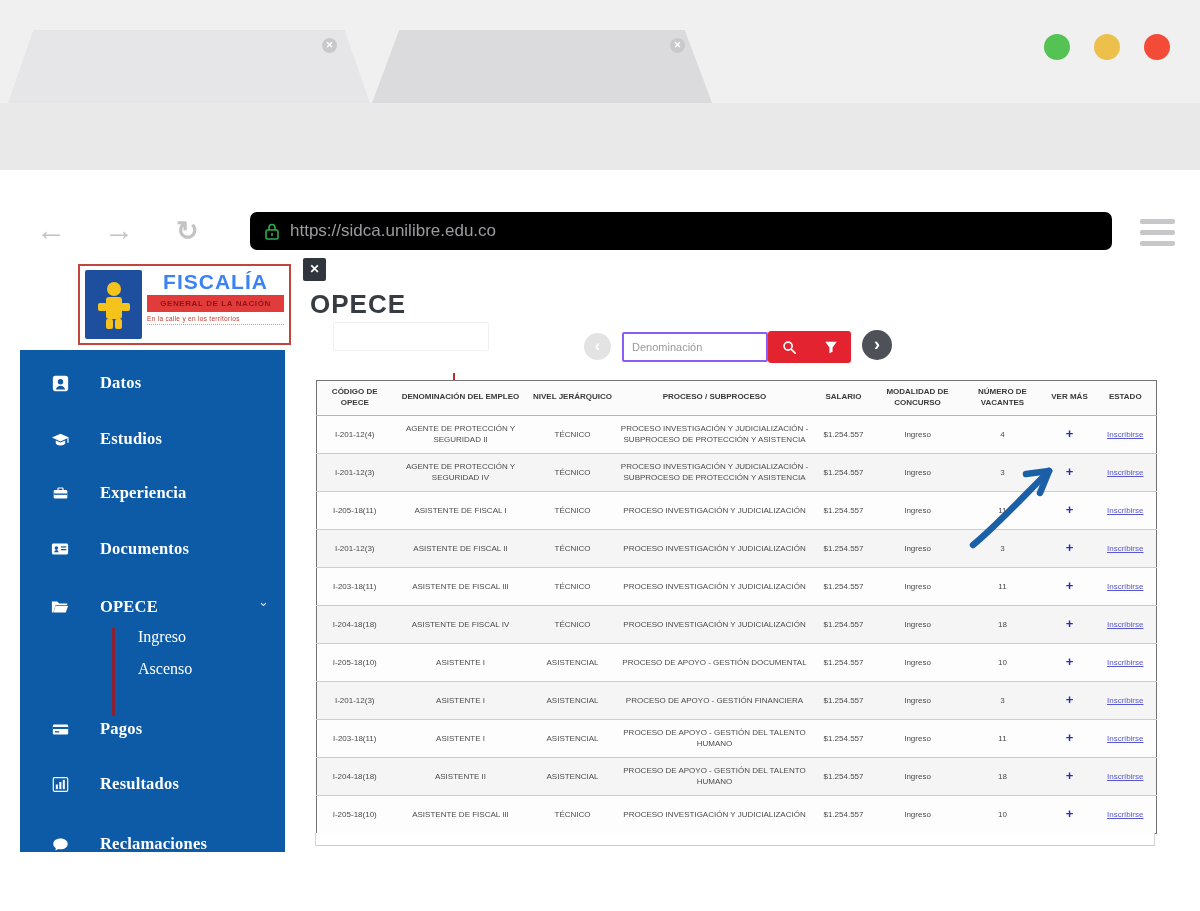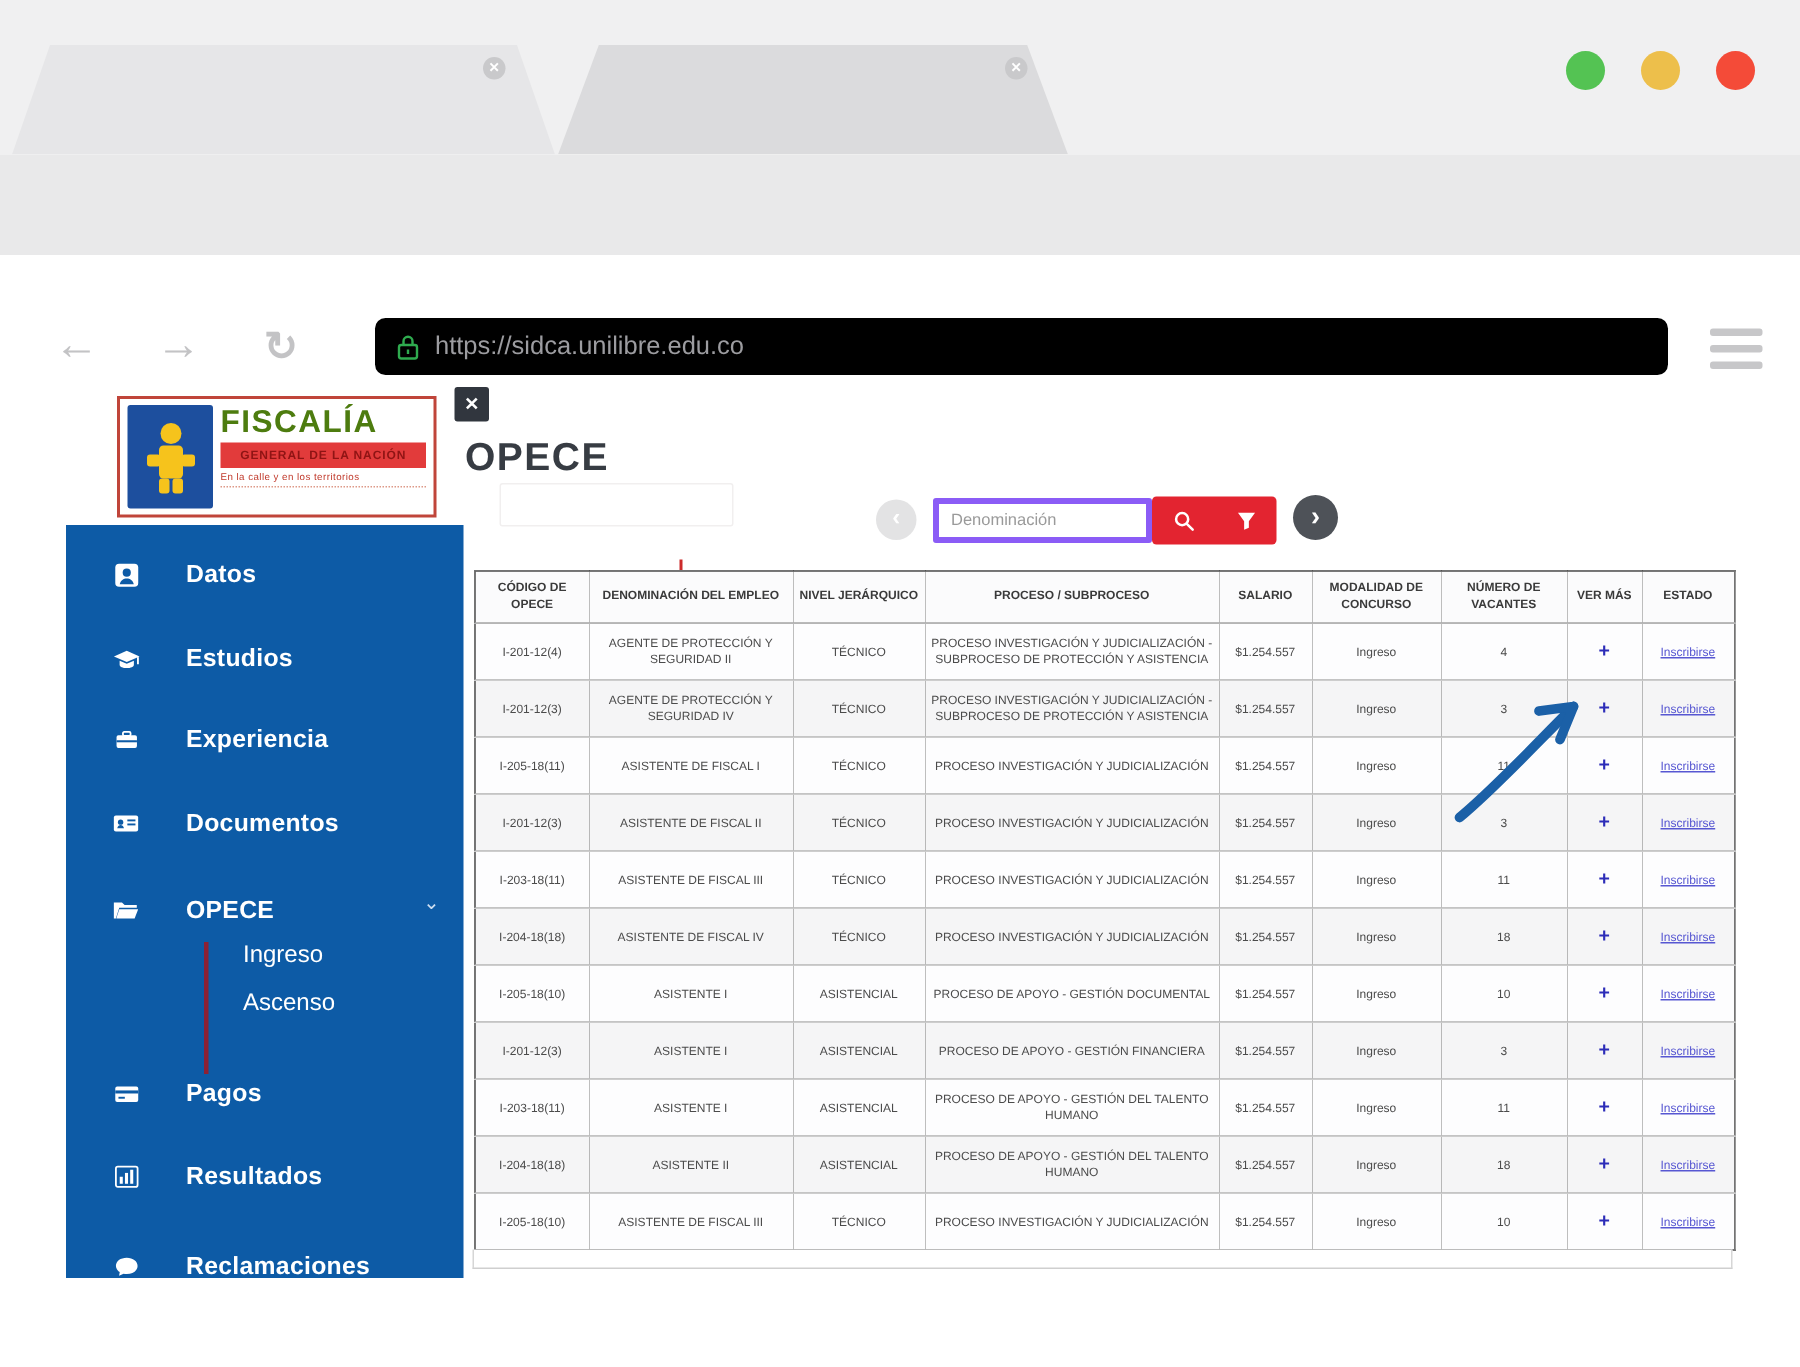--- a/index.html
+++ b/index.html
@@ -25,41 +25,41 @@
   .urlbar { position:absolute; left:250px; top:109px; width:862px; height:38px; background:#000000; border-radius:7px; display:flex; align-items:center; padding-left:14px; }
   .lock { width:16px; height:18px; margin-right:10px; }
   .urltext { color:#9c9ca0; font-size:17px; }
   .burger { position:absolute; left:1140px; top:116px; }
   .burger div { width:35px; height:5px; background:#c7c7c9; border-radius:2px; margin-bottom:6px; }
 
   
   .logo-card { position:absolute; left:78px; top:264px; width:213px; height:81px; background:#fff; border:2px solid #c0453a; padding:4px 5px; display:flex; gap:5px; }
   .logo-tile { width:57px; height:69px; background:#1d4f9e; border-radius:2px; display:flex; align-items:center; justify-content:center; }
   .logo-right { flex:1; display:flex; flex-direction:column; }
-  .logo-title { color:#4d7c0f; font-weight:800; font-size:21px; letter-spacing:1px; line-height:24px; }
+  .logo-title { color:#3b82f6; font-weight:800; font-size:21px; letter-spacing:1px; line-height:24px;text-align:center; }
   .logo-band { background:#e23b3b; height:17px; margin-top:1px; display:flex; align-items:center; justify-content:center; color:#8f1414; font-size:8px; font-weight:bold; letter-spacing:.6px; }
   .logo-tag { color:#c0392b; font-size:6.5px; margin-top:3px; letter-spacing:.3px; border-bottom:1px dotted #d98; padding-bottom:2px; }
 
   
-  .sidebar { position:absolute; left:44px; top:350px; width:265px; height:502px; background:#0d5ba6; overflow:hidden; }
+  .sidebar { position:absolute; left:20px; top:350px; width:265px; height:502px; background:#0d5ba6; overflow:hidden;font-family:Liberation Serif, serif; }
   .side-item { position:absolute; left:0; width:100%; height:30px; display:flex; align-items:center; cursor:pointer; }
   .side-item .sicon { width:20px; margin-left:30px; display:flex; justify-content:center; }
   .side-item .slabel { color:#fff; font-size:16.5px; font-weight:600; margin-left:30px; letter-spacing:.2px; }
   .chev { position:absolute; right:16px; color:#cfe0f2; font-size:13px; top:2px; }
   .sub-block { position:absolute; left:92px; top:278px; height:88px; border-left:3px solid #8d2134; padding-left:23px; }
   .sub-item { color:#fff; font-size:16px; font-weight:500; margin-bottom:14px; cursor:pointer; }
 
   
   .close-btn { position:absolute; left:303px; top:258px; width:23px; height:23px; background:#31363e; border-radius:2px; color:#fff; font-weight:bold; font-size:12px; text-align:center; line-height:22px; cursor:pointer; }
   .page-title { position:absolute; left:310px; top:289px; font-size:26px; font-weight:700; color:#373c43; letter-spacing:1px; }
   .ghost-box { position:absolute; left:333px; top:322px; width:156px; height:29px; border:1px solid #f1efef; border-radius:2px; }
   .red-tick { position:absolute; left:453px; top:373px; width:2px; height:7px; background:#cc2a2a; }
 
   .pager-prev { position:absolute; left:584px; top:333px; width:27px; height:27px; border-radius:50%; background:#e3e3e4; color:#fff; font-size:16px; font-weight:bold; text-align:center; line-height:26px; }
-  .search-input { position:absolute; left:622px; top:332px; width:146px; height:30px; border:4px solid #8b5cf6; border-radius:2px; padding:0 8px; font-size:11px; color:#555; font-family:"Liberation Sans",sans-serif; }
+  .search-input { position:absolute; left:622px; top:332px; width:146px; height:30px; border:2px solid #8b5cf6; border-radius:2px; padding:0 8px; font-size:11px; color:#555; font-family:"Liberation Sans",sans-serif; }
   .search-input::placeholder { color:#9a9a9a; }
   .red-group { position:absolute; left:768px; top:331px; width:83px; height:32px; background:#e32430; border-radius:3px; display:flex; align-items:center; justify-content:space-around; }
   .red-group span { display:flex; }
   .pager-next { position:absolute; left:862px; top:330px; width:30px; height:30px; border-radius:50%; background:#4e5258; color:#fff; font-size:18px; font-weight:bold; text-align:center; line-height:29px; cursor:pointer; }
 
   
   .opece-table { position:absolute; left:316px; top:380px; width:840px; border-collapse:collapse; table-layout:fixed; background:#000000; border:1px solid #737373; }
   .opece-table th { font-size:8px; color:#3a3a3a; font-weight:bold; text-align:center; padding:6px 3px; border-bottom:1px solid #b5b5b5; background:#fbfbfc; line-height:1.35; }
   .opece-table td { font-size:8px; color:#4b4b4b; text-align:center; padding:5px 4px; height:38px; border-top:1px solid #cdcdcd; line-height:1.4; }
   .opece-table tbody tr:nth-child(even) { background:#f5f5f6; }

